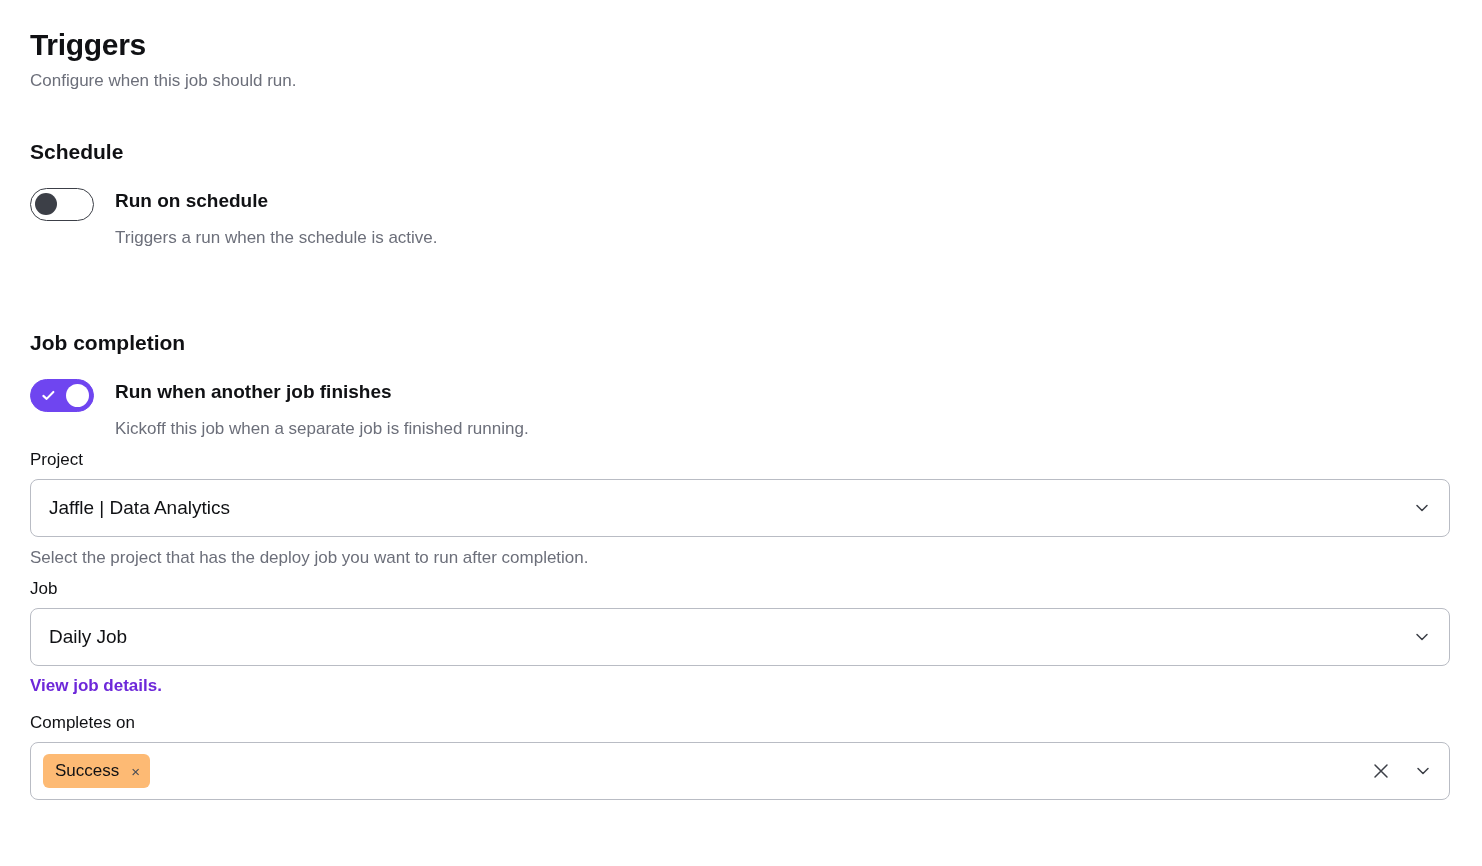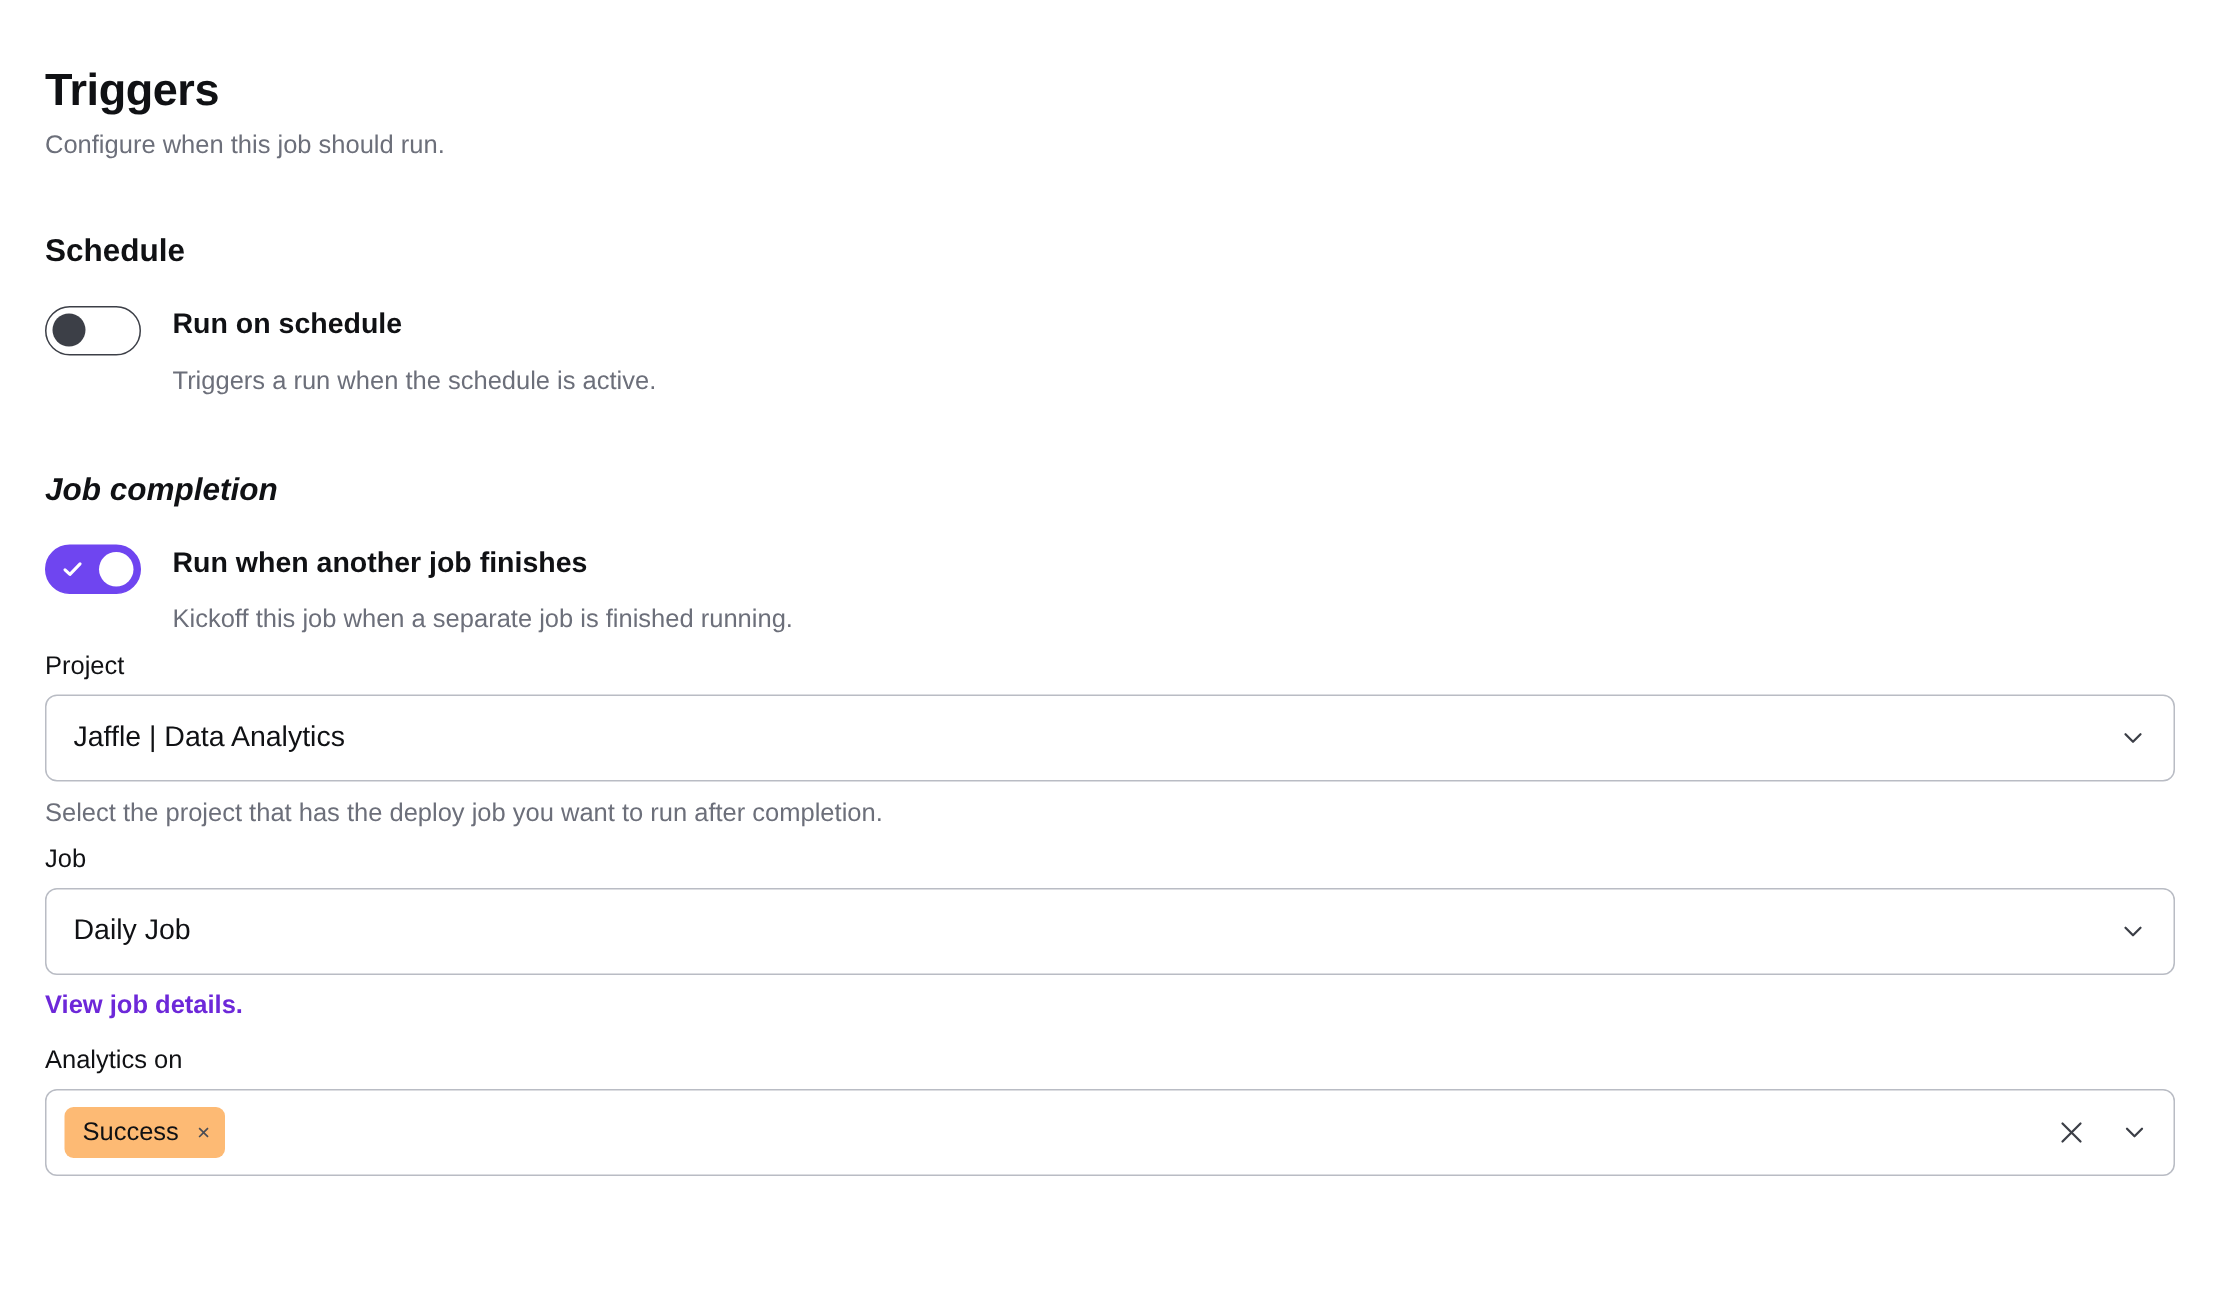--- a/index.html
+++ b/index.html
@@ -12,21 +12,21 @@
     width: 1482px;
     height: 866px;
     font-family: "Liberation Sans", sans-serif;
     color: #101114;
     overflow: hidden;
   }
   .page {
     position: relative;
     width: 1482px;
     height: 866px;
-    padding: 16px 30px;
+    padding: 0 30px;
   }
 
   
   .page-title {
     font-size: 30px;
     font-weight: bold;
     letter-spacing: -0.3px;
     color: #101114;
     margin: 0;
     padding-top: 26px;
@@ -41,21 +41,21 @@
   }
 
   
   .section-heading {
     font-size: 21px;
     font-weight: bold;
     color: #101114;
     line-height: 26px;
   }
   .sect-schedule { margin-top: 47px; }
-  .sect-jobcompletion { margin-top: 49px; font-style: italic; }
+  .sect-jobcompletion { margin-top: 81px; }
 
   
   .toggle-row {
     display: flex;
     align-items: flex-start;
     margin-top: 22px;
   }
   .toggle {
     flex: 0 0 auto;
     width: 64px;
@@ -263,21 +263,21 @@
       <span class="chevron">
         <svg viewBox="0 0 18 18" width="18" height="18">
             <path d="M4 6.5 L9 11.5 L14 6.5" fill="none" stroke="#3c3f47" stroke-width="1.5" stroke-linecap="round" stroke-linejoin="round"></path>
           </svg>
       </span>
     </div>
     <a class="job-link">View job details.</a>
   </div>
 
   <div class="field" style="margin-top:16px;">
-    <div class="field-label">Analytics on</div>
+    <div class="field-label">Completes on</div>
     <div class="multiselect">
       <span class="chip">
         <span>Success</span>
         <span class="chip-x">×</span>
       </span>
       <span class="ms-actions">
         <span class="icon-btn">
           <svg viewBox="0 0 20 20" width="20" height="20">
               <path d="M4 4 L16 16 M16 4 L4 16" fill="none" stroke="#3c3f47" stroke-width="1.5" stroke-linecap="round"></path>
             </svg>

